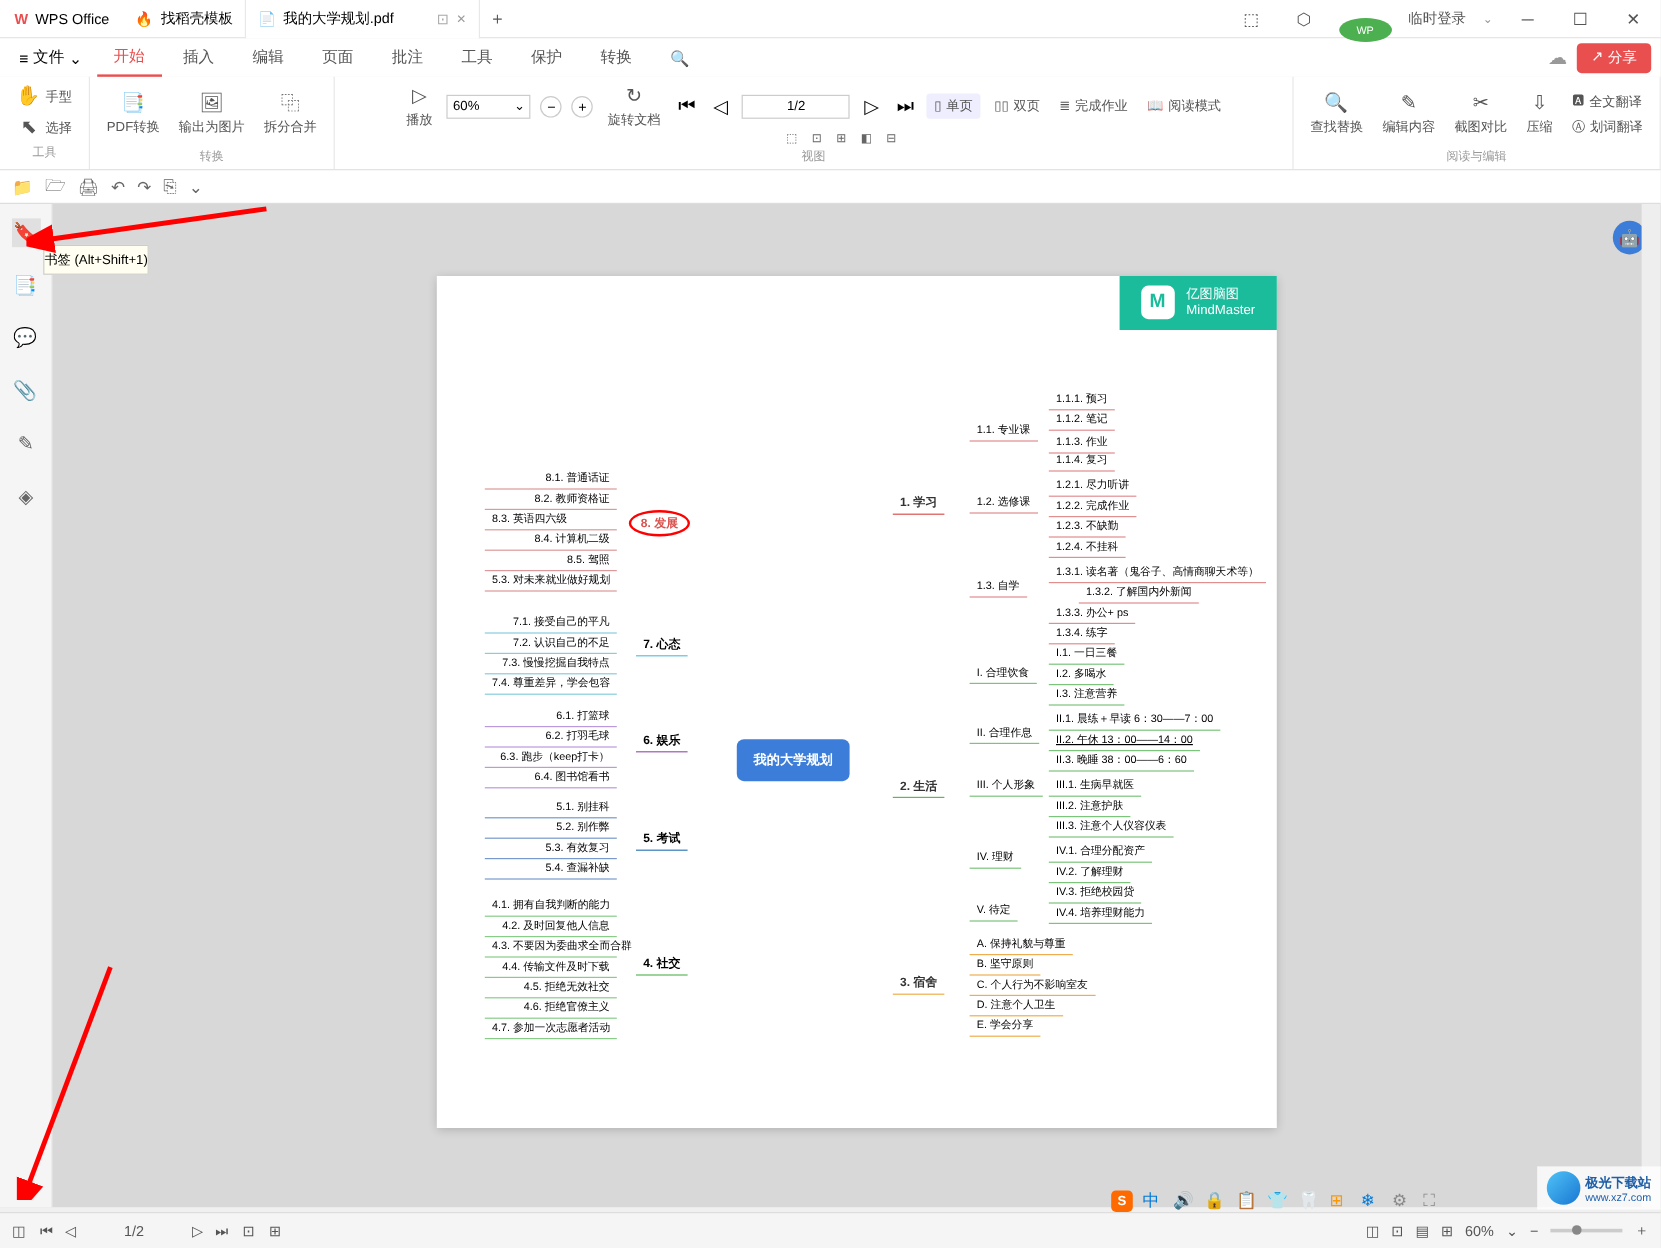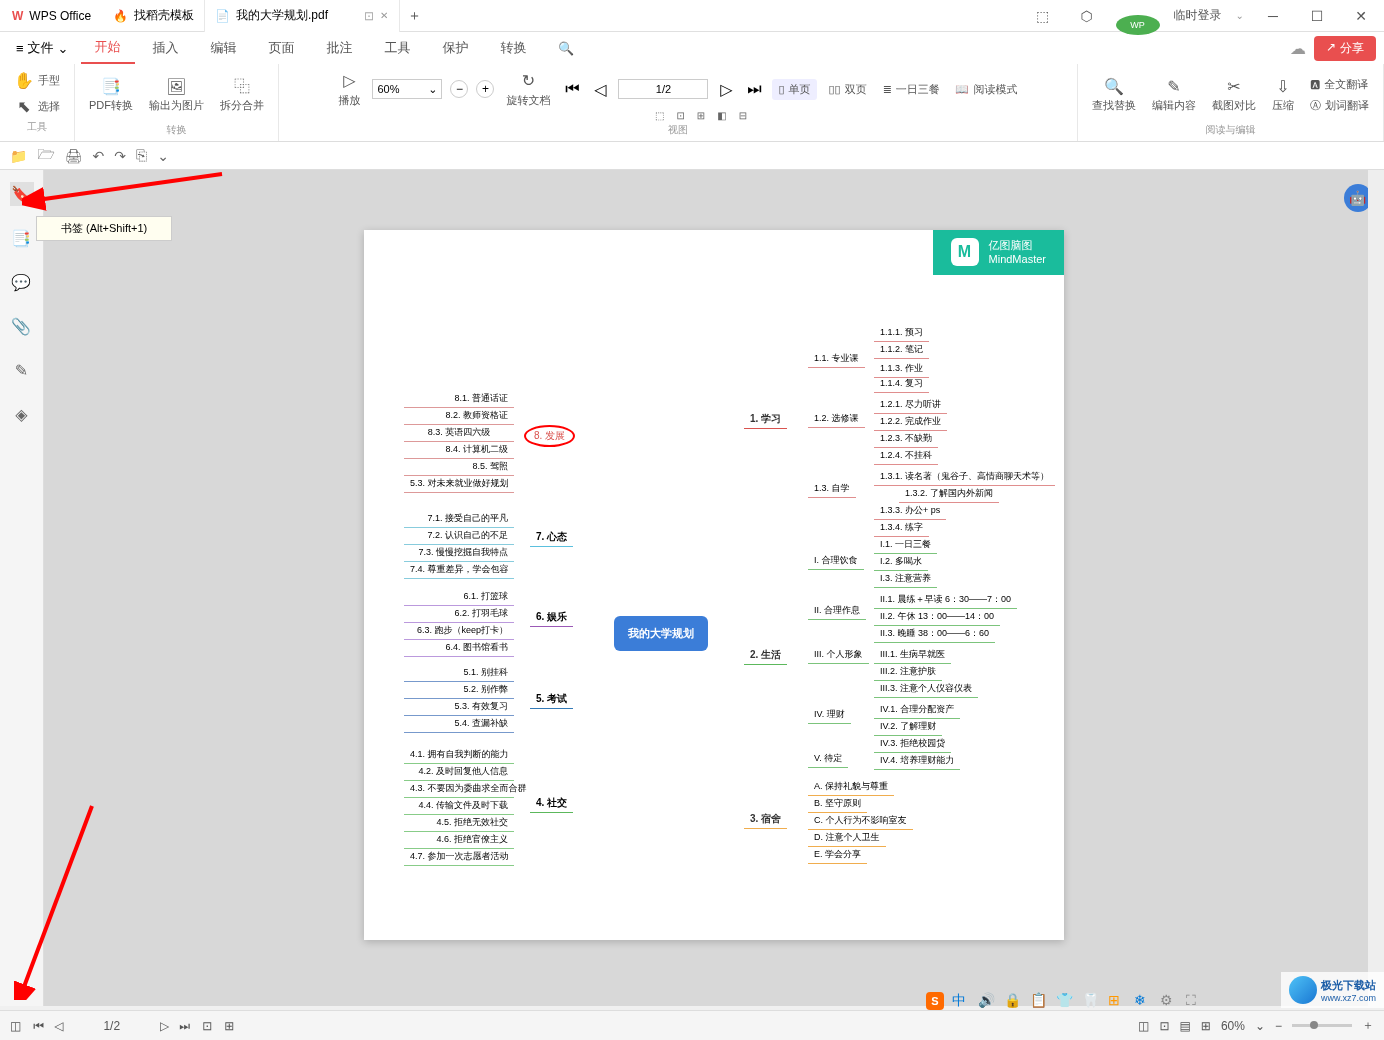--- a/index.html
+++ b/index.html
@@ -38,34 +38,34 @@
 
 
 .quickbar { height: 28px; background: #fff; border-bottom: 1px solid #ddd; display: flex; align-items: center; padding: 0 10px; gap: 10px; }
 .qbtn { font-size: 14px; color: #666; }
 
 
 .main { position: relative; height: 836px; background: #d8d8d8; display: flex; }
 .sidebar { width: 44px; background: #f5f5f5; border-right: 1px solid #ddd; display: flex; flex-direction: column; align-items: center; padding-top: 12px; gap: 20px; }
 .side-btn { width: 24px; height: 24px; font-size: 16px; color: #666; display: flex; align-items: center; justify-content: center; }
 .side-btn.active { background: #e0e0e0; }
-.tooltip { position: absolute; left: 36px; top: 46px; background: #fffef0; border: 1px solid #ccc; padding: 4px 24px; font-size: 11px; white-space: nowrap; }
+.tooltip { position: absolute; left: 36px; top: 34px; background: #fffef0; border: 1px solid #ccc; padding: 4px 0; font-size: 11px; white-space: nowrap; }
 
 .canvas { flex: 1; position: relative; overflow: hidden; }
 .page { position: absolute; left: 320px; top: 60px; width: 700px; height: 710px; background: #fff; box-shadow: 0 2px 8px rgba(0,0,0,.2); }
 
 
 .brand { position: absolute; right: 0; top: 0; background: #1abc9c; color: #fff; padding: 8px 18px; display: flex; align-items: center; gap: 10px; }
 .brand-icon { width: 28px; height: 28px; background: #fff; border-radius: 6px; display: flex; align-items: center; justify-content: center; color: #1abc9c; font-weight: bold; }
 .brand-text { font-size: 11px; line-height: 1.3; }
 
 
 .center-node { position: absolute; left: 250px; top: 386px; background: #3b7dd8; color: #fff; padding: 10px 14px; border-radius: 6px; font-size: 11px; font-weight: bold; }
 .node { position: absolute; font-size: 9px; padding: 2px 6px; border-bottom: 1px solid; white-space: nowrap; }
-.circle-node { position: absolute; border: 2px solid red; border-radius: 50%; padding: 2px 8px; font-size: 10px; color: #d9534f; font-weight: normal; }
+.circle-node { position: absolute; border: 2px solid red; border-radius: 50%; padding: 2px 8px; font-size: 10px; color: #d9534f; font-weight: bold; }
 .l1 { font-weight: bold; font-size: 10px; }
 
 
 .arrow-red { position: absolute; pointer-events: none; }
 
 
 .tray { position: absolute; bottom: 30px; right: 180px; display: flex; gap: 8px; align-items: center; }
 .tray-icon { width: 18px; height: 18px; font-size: 14px; }
 
 
@@ -192,21 +192,21 @@
       <div class="ribbon-btn-h" style="background:#eef;border-radius:3px;padding:3px 6px">
           <span>▯</span>
           <span>单页</span>
         </div>
       <div class="ribbon-btn-h">
           <span>▯▯</span>
           <span>双页</span>
         </div>
       <div class="ribbon-btn-h">
           <span>≣</span>
-          <span>一日三餐</span>
+          <span>完成作业</span>
         </div>
       <div class="ribbon-btn-h">
           <span>📖</span>
           <span>阅读模式</span>
         </div>
     </div>
     <div style="display:flex;gap:12px;font-size:10px;color:#666;padding-left:46px">
       <span>⬚</span>
       <span>⊡</span>
       <span>⊞</span>
@@ -318,21 +318,21 @@
       <div class="node" style="left:444px;top:322px;border-color:#7cc47c">I. 合理饮食</div>
       <div class="node" style="left:444px;top:372px;border-color:#7cc47c">II. 合理作息</div>
       <div class="node" style="left:444px;top:416px;border-color:#7cc47c">III. 个人形象</div>
       <div class="node" style="left:444px;top:476px;border-color:#7cc47c">IV. 理财</div>
       <div class="node" style="left:444px;top:520px;border-color:#7cc47c">V. 待定</div>
       <div id="life-leaves">
           <div class="node" style="left: 510px; top: 306px; border-color: rgb(124, 196, 124);">I.1. 一日三餐</div>
           <div class="node" style="left: 510px; top: 323px; border-color: rgb(124, 196, 124);">I.2. 多喝水</div>
           <div class="node" style="left: 510px; top: 340px; border-color: rgb(124, 196, 124);">I.3. 注意营养</div>
           <div class="node" style="left: 510px; top: 361px; border-color: rgb(124, 196, 124);">II.1. 晨练＋早读 6：30——7：00</div>
-          <div class="node" style="left: 510px; top: 378px; border-color: rgb(124, 196, 124);">II.2. 午休 13：00——14：00</div>
+          <div class="node" style="left: 510px; top: 378px; border-color: rgb(124, 196, 124); text-decoration: underline;">II.2. 午休 13：00——14：00</div>
           <div class="node" style="left: 510px; top: 395px; border-color: rgb(124, 196, 124);">II.3. 晚睡 38：00——6：60</div>
           <div class="node" style="left: 510px; top: 416px; border-color: rgb(124, 196, 124);">III.1. 生病早就医</div>
           <div class="node" style="left: 510px; top: 433px; border-color: rgb(124, 196, 124);">III.2. 注意护肤</div>
           <div class="node" style="left: 510px; top: 450px; border-color: rgb(124, 196, 124);">III.3. 注意个人仪容仪表</div>
           <div class="node" style="left: 510px; top: 471px; border-color: rgb(124, 196, 124);">IV.1. 合理分配资产</div>
           <div class="node" style="left: 510px; top: 488px; border-color: rgb(124, 196, 124);">IV.2. 了解理财</div>
           <div class="node" style="left: 510px; top: 505px; border-color: rgb(124, 196, 124);">IV.3. 拒绝校园贷</div>
           <div class="node" style="left: 510px; top: 522px; border-color: rgb(124, 196, 124);">IV.4. 培养理财能力</div>
         </div>
 
@@ -345,21 +345,21 @@
         </div>
 
       <div class="circle-node" style="left:160px;top:195px">8. 发展</div>
       <div class="node l1" style="left:166px;top:298px;border-color:#5bc0de">7. 心态</div>
       <div class="node l1" style="left:166px;top:378px;border-color:#9b59b6">6. 娱乐</div>
       <div class="node l1" style="left:166px;top:460px;border-color:#337ab7">5. 考试</div>
       <div class="node l1" style="left:166px;top:564px;border-color:#5cb85c">4. 社交</div>
       <div id="left-leaves">
           <div class="node" style="left: 40px; top: 160px; border-color: rgb(221, 153, 153); text-align: right; width: 110px;">8.1. 普通话证</div>
           <div class="node" style="left: 40px; top: 177px; border-color: rgb(221, 153, 153); text-align: right; width: 110px;">8.2. 教师资格证</div>
-          <div class="node" style="left: 40px; top: 194px; border-color: rgb(221, 153, 153); text-align: center; width: 110px;">8.3. 英语四六级</div>
+          <div class="node" style="left: 40px; top: 194px; border-color: rgb(221, 153, 153); text-align: left; width: 110px;">8.3. 英语四六级</div>
           <div class="node" style="left: 40px; top: 211px; border-color: rgb(221, 153, 153); text-align: right; width: 110px;">8.4. 计算机二级</div>
           <div class="node" style="left: 40px; top: 228px; border-color: rgb(221, 153, 153); text-align: right; width: 110px;">8.5. 驾照</div>
           <div class="node" style="left: 40px; top: 245px; border-color: rgb(221, 153, 153); text-align: right; width: 110px;">5.3. 对未来就业做好规划</div>
           <div class="node" style="left: 40px; top: 280px; border-color: rgb(136, 204, 221); text-align: right; width: 110px;">7.1. 接受自己的平凡</div>
           <div class="node" style="left: 40px; top: 297px; border-color: rgb(136, 204, 221); text-align: right; width: 110px;">7.2. 认识自己的不足</div>
           <div class="node" style="left: 40px; top: 314px; border-color: rgb(136, 204, 221); text-align: right; width: 110px;">7.3. 慢慢挖掘自我特点</div>
           <div class="node" style="left: 40px; top: 331px; border-color: rgb(136, 204, 221); text-align: right; width: 110px;">7.4. 尊重差异，学会包容</div>
           <div class="node" style="left: 40px; top: 358px; border-color: rgb(187, 153, 221); text-align: right; width: 110px;">6.1. 打篮球</div>
           <div class="node" style="left: 40px; top: 375px; border-color: rgb(187, 153, 221); text-align: right; width: 110px;">6.2. 打羽毛球</div>
           <div class="node" style="left: 40px; top: 392px; border-color: rgb(187, 153, 221); text-align: right; width: 110px;">6.3. 跑步（keep打卡）</div>

